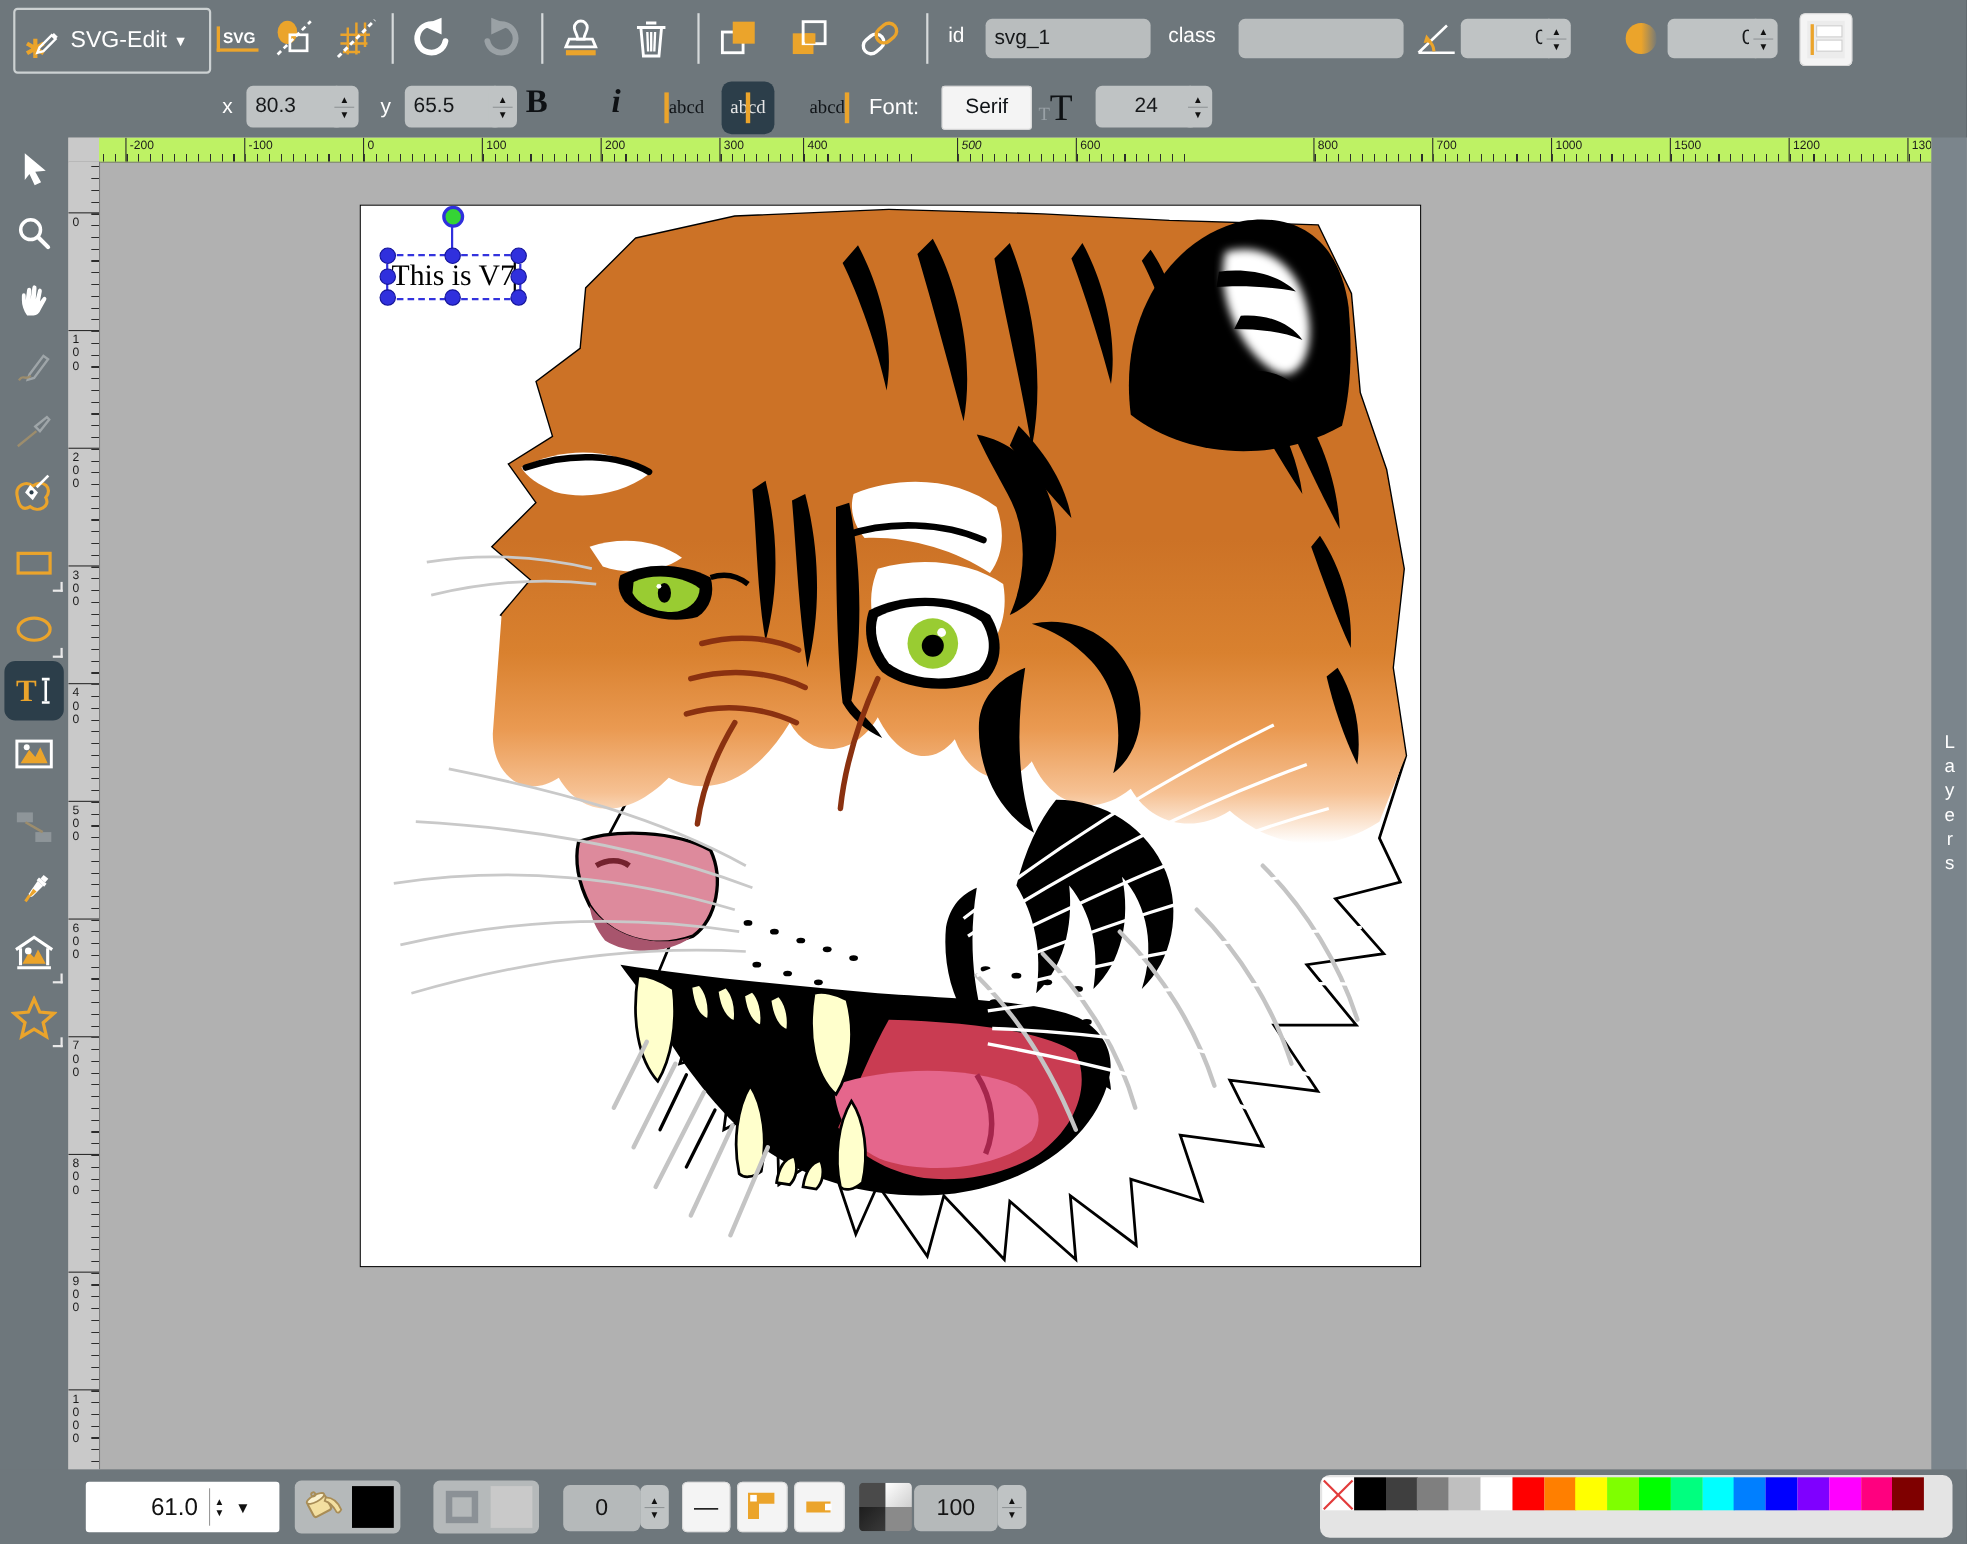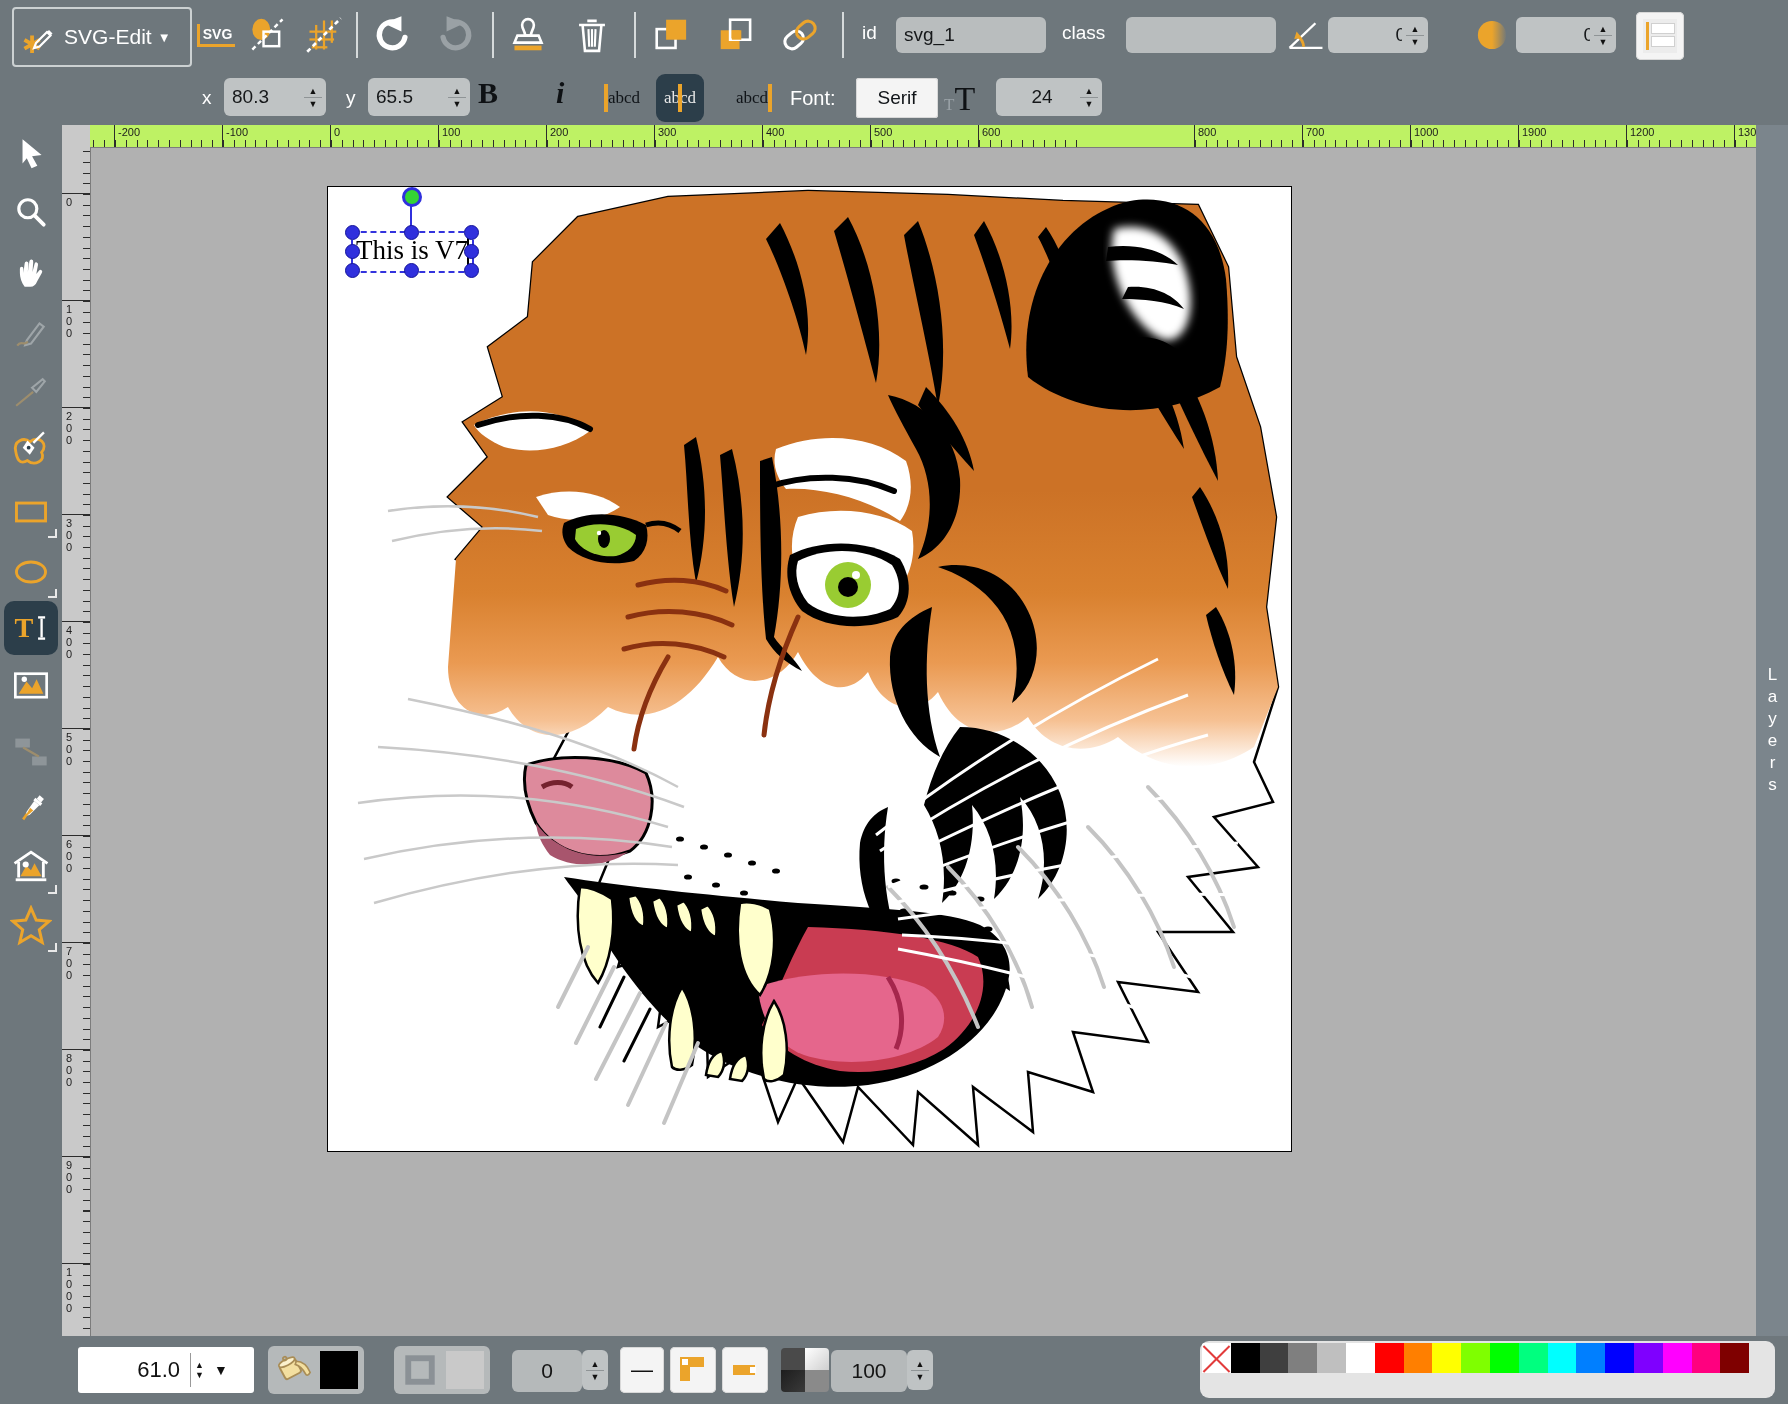--- a/index.html
+++ b/index.html
@@ -403,25 +403,25 @@
           <div class="minor"></div>
         </div>
         <div class="hcell" style="left: 456px; width: 108px;">
           <span class="num">200</span>
           <div class="minor"></div>
         </div>
         <div class="hcell" style="left: 564px; width: 108px; text-decoration: underline;">
           <span class="num">300</span>
           <div class="minor"></div>
         </div>
-        <div class="hcell" style="left: 672px; width: 108px;">
+        <div class="hcell" style="left: 640px; width: 108px;">
           <span class="num">400</span>
           <div class="minor"></div>
         </div>
-        <div class="hcell" style="left: 780px; width: 108px;">
+        <div class="hcell" style="left: 780px; width: 108px; font-style: italic;">
           <span class="num">500</span>
           <div class="minor"></div>
         </div>
         <div class="hcell" style="left: 888px; width: 108px;">
           <span class="num">600</span>
           <div class="minor"></div>
         </div>
         <div class="hcell" style="left: 996px; width: 108px; margin-top: 47px;">
           <span class="num">700</span>
           <div class="minor"></div>
@@ -432,21 +432,21 @@
         </div>
         <div class="hcell" style="left: 1212px; width: 108px;">
           <span class="num">700</span>
           <div class="minor"></div>
         </div>
         <div class="hcell" style="left: 1320px; width: 108px;">
           <span class="num">1000</span>
           <div class="minor"></div>
         </div>
         <div class="hcell" style="left: 1428px; width: 108px;">
-          <span class="num">1900</span>
+          <span class="num">1500</span>
           <div class="minor"></div>
         </div>
         <div class="hcell" style="left: 1536px; width: 108px;">
           <span class="num">1200</span>
           <div class="minor"></div>
         </div>
         <div class="hcell" style="left: 1644px; width: 108px;">
           <span class="num">1300</span>
           <div class="minor"></div>
         </div>

